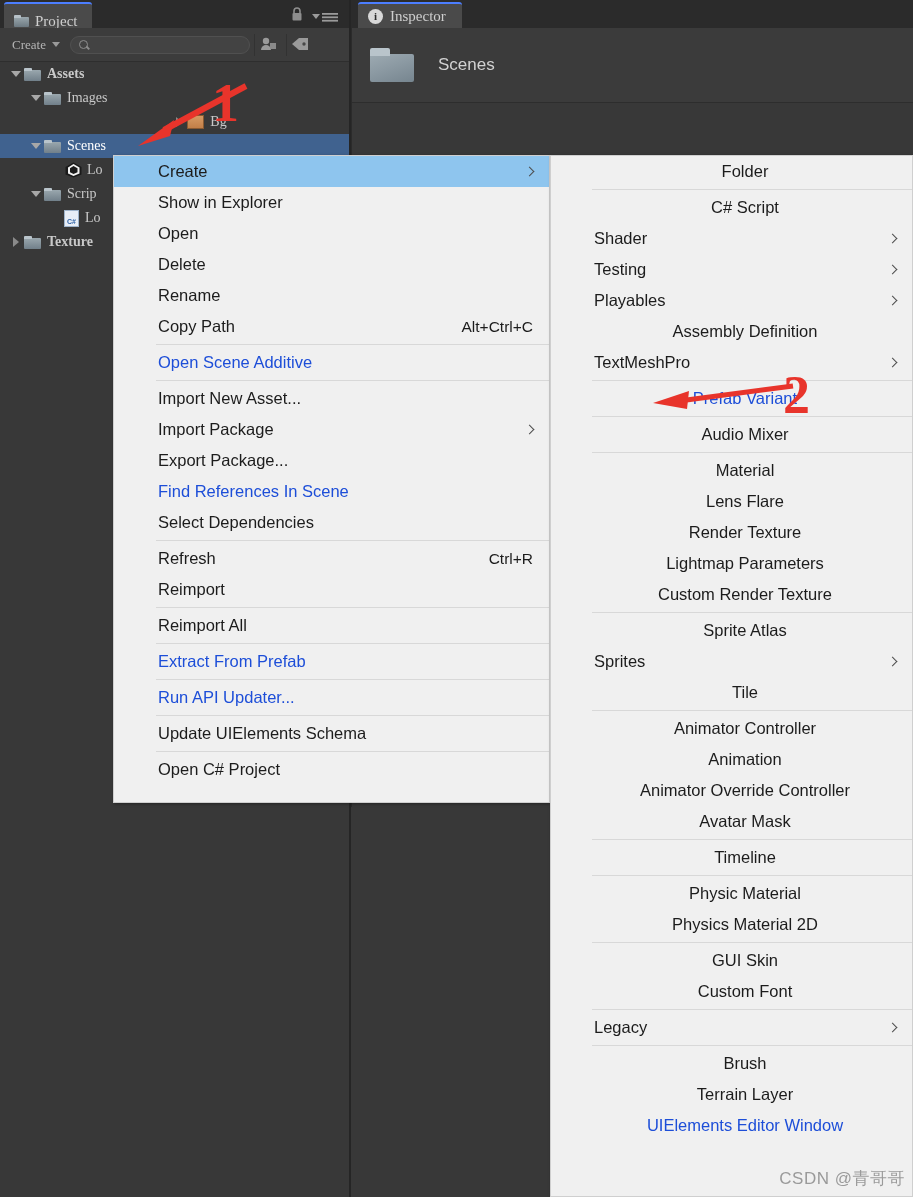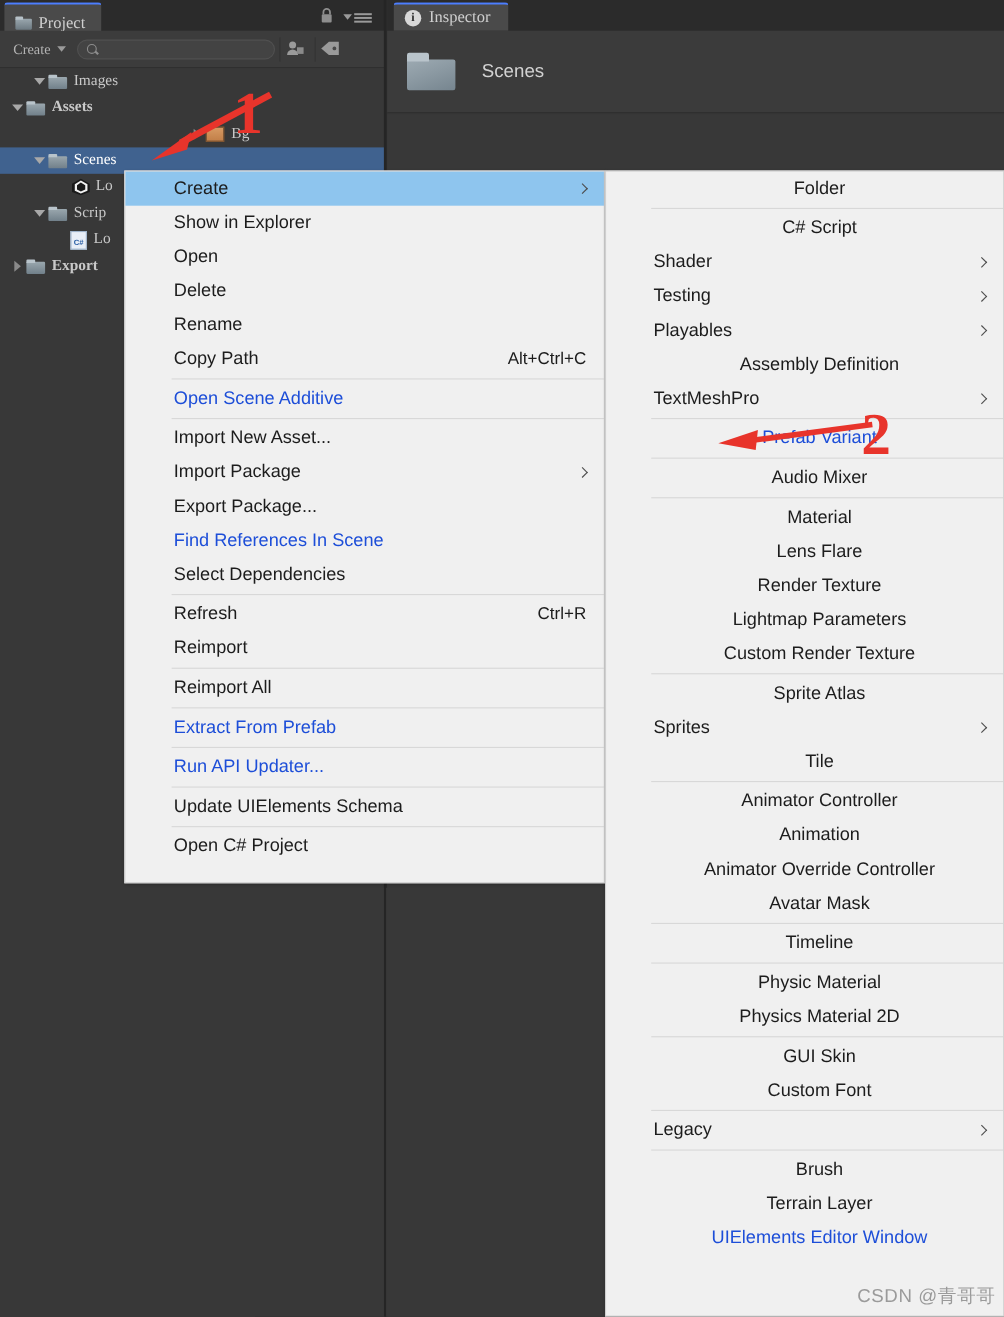--- a/index.html
+++ b/index.html
@@ -210,33 +210,33 @@
       </div>
       <div class="tb-icon-btn">
         <svg width="18" height="15" viewBox="0 0 18 15">
           <path d="M1 7 L8 1 L17 1 L17 13 L8 13 Z" fill="#9a9a9a"></path>
           <circle cx="13" cy="7" r="1.7" fill="#484848"></circle>
         </svg>
       </div>
     </div>
 
     <div id="project-tree">
+        <div class="tree-row bold" style="padding-left: 8px;">
+          <span class="tw">
+            <span class="arrow-d"></span>
+          </span>
+          <span class="fold"></span>
+          <span class="tree-label">Assets</span>
+        </div>
         <div class="tree-row" style="padding-left: 28px;">
           <span class="tw">
             <span class="arrow-d"></span>
           </span>
           <span class="fold"></span>
           <span class="tree-label">Images</span>
-        </div>
-        <div class="tree-row bold" style="padding-left: 8px;">
-          <span class="tw">
-            <span class="arrow-d"></span>
-          </span>
-          <span class="fold"></span>
-          <span class="tree-label">Assets</span>
         </div>
         <div class="tree-row" style="padding-left: 48px; justify-content: center;">
           <span class="tw">
             <span class="arrow-r"></span>
           </span>
           <span class="tex-ico"></span>
           <span class="tree-label">Bg</span>
         </div>
         <div class="tree-row selected" style="padding-left: 28px;">
           <span class="tw">
@@ -266,21 +266,21 @@
         <div class="tree-row" style="padding-left: 48px;">
           <span class="tw"></span>
           <span class="cs-ico">C#</span>
           <span class="tree-label">Lo</span>
         </div>
         <div class="tree-row bold" style="padding-left: 8px;">
           <span class="tw">
             <span class="arrow-r"></span>
           </span>
           <span class="fold"></span>
-          <span class="tree-label">Export</span>
+          <span class="tree-label">Texture</span>
         </div>
       </div>
   </div>
 
   <div class="vdiv" style="left:349px;top:0;height:1197px;"></div>
 
   <div id="inspector-panel">
     <div id="inspector-tabbar">
       <div id="inspector-tab">
         <span class="info-ico">i</span>

